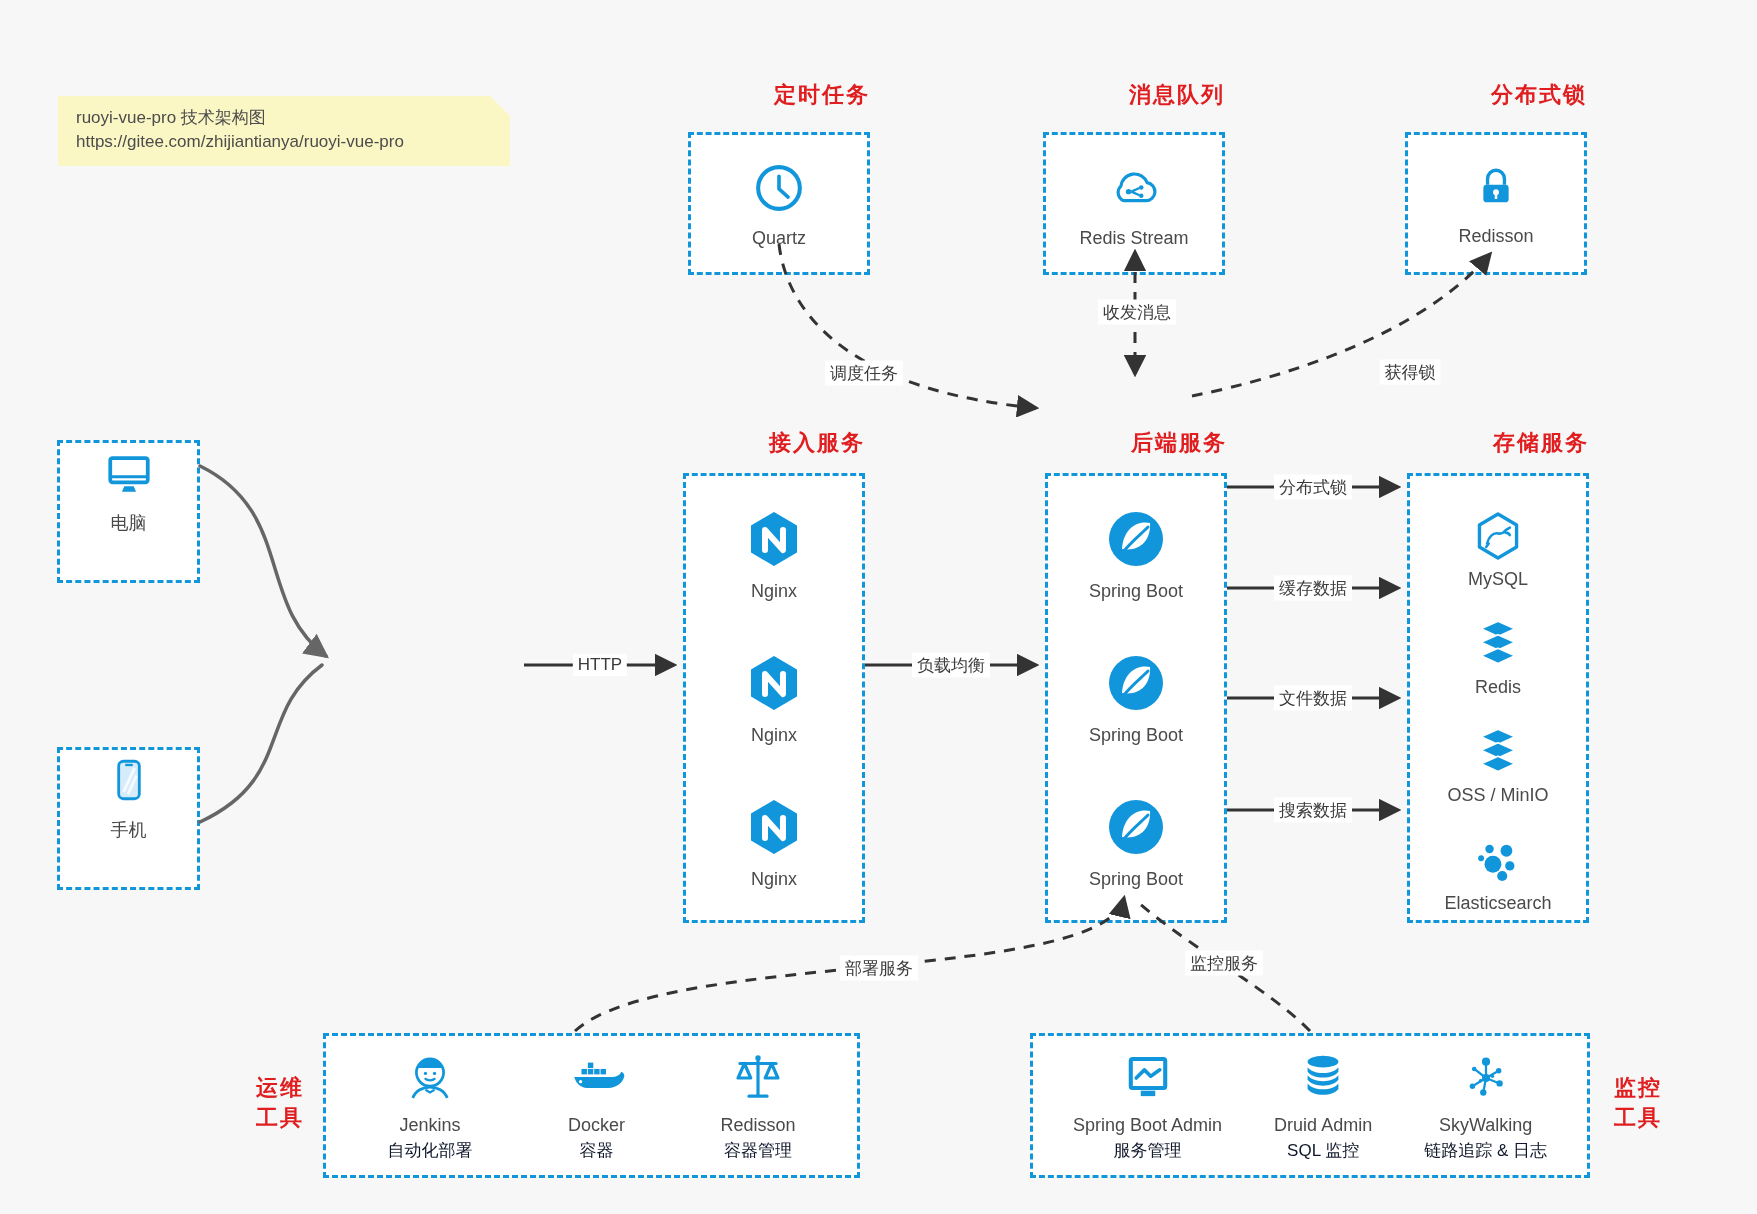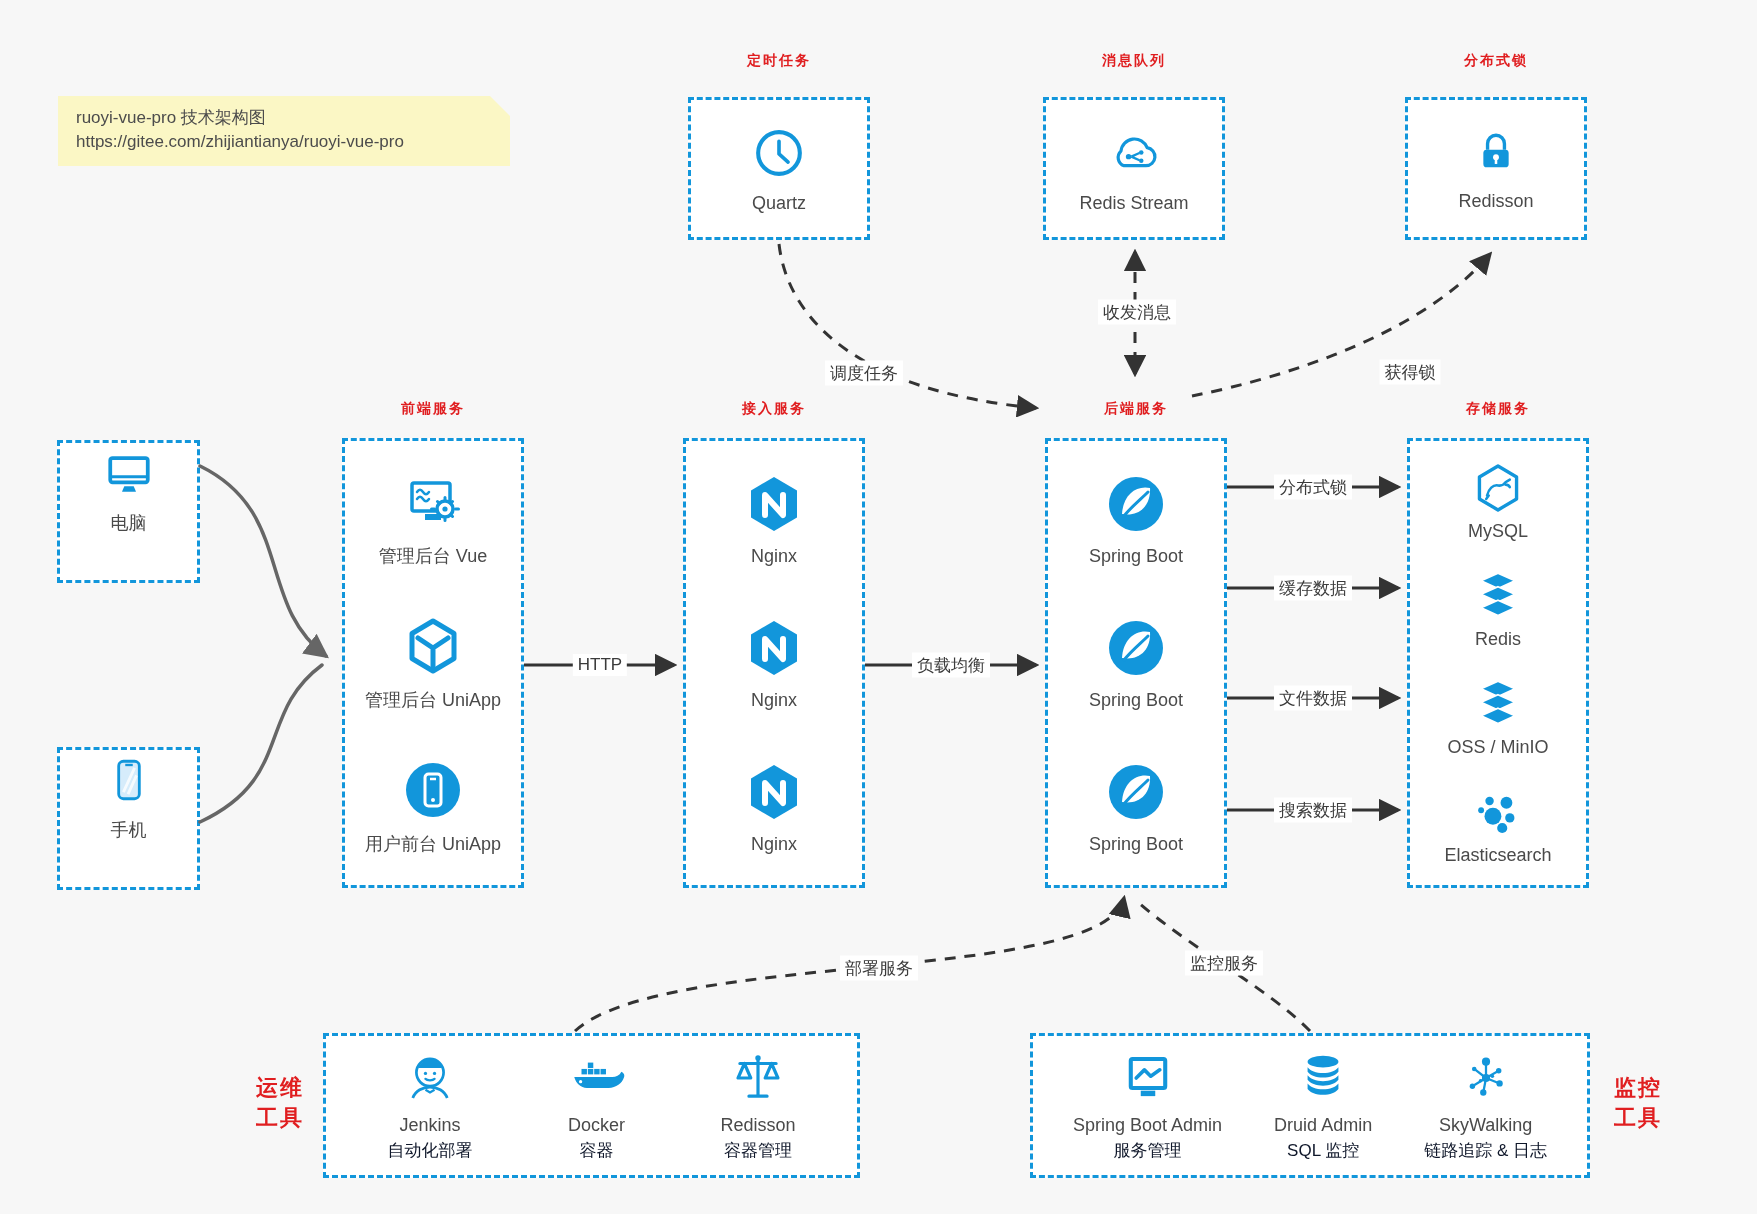--- a/index.html
+++ b/index.html
@@ -8,22 +8,22 @@
     --page-bg:#f7f7f7; --box-bg:#ffffff;
   }
   *{box-sizing:border-box;}
   html,body{margin:0;padding:0;background:var(--page-bg);
     font-family:"Liberation Sans","DejaVu Sans",sans-serif;color:var(--text-main);}
   .canvas{position:relative;width:1757px;height:1214px;background:var(--page-bg);overflow:hidden;}
 
   
   .dashed-box{position:absolute;background:var(--box-bg);
     border:3px dashed var(--accent-blue);z-index:2;}
-  .red-title{color:var(--title-red);font-weight:bold;font-size:14px;
-    letter-spacing:2px;text-align:center;line-height:28px;}
+  .red-title{color:var(--title-red);font-weight:bold;font-size:22px;
+    letter-spacing:2px;text-align:right;line-height:28px;margin-top:35px;}
   .item-label{font-size:18px;color:#4a4a4a;white-space:nowrap;text-align:center;}
   .icon{display:block;color:var(--accent-blue);}
   .i64{width:64px;height:64px}.i58{width:58px;height:58px}
   .i54{width:54px;height:54px}.i60{width:60px;height:60px}
 
   
   [data-name="sticky-note"]{position:absolute;left:58px;top:96px;width:452px;
     background:var(--note-bg);padding:10px 18px 12px;font-size:17px;line-height:24px;
     color:#4c4c4c;z-index:3;}
   [data-name="note-fold"]{position:absolute;top:0;right:0;width:0;height:0;
@@ -44,21 +44,21 @@
   .column-group{position:absolute;top:394px;display:flex;
     flex-direction:column;gap:16px;z-index:2;}
   [data-name="frontend-column"]{left:342px;width:182px}
   [data-name="access-column"]{left:683px;width:182px}
   [data-name="backend-column"]{left:1045px;width:182px}
   [data-name="storage-column"]{left:1407px;width:182px}
   .column-box{position:relative;width:100%;height:450px;display:flex;
     flex-direction:column;padding:6px 0;}
   .svc{flex:1;display:flex;flex-direction:column;align-items:center;
     justify-content:center;gap:10px;}
-  [data-name="storage-column"] .svc{gap:6px;}
+  [data-name="storage-column"] .svc{gap:6px;justify-content:flex-end;}
 
   
   .client-box{width:143px;height:143px;display:flex;flex-direction:column;
     align-items:center;justify-content:flex-start;gap:8px;}
   [data-name="pc-client-box"]{left:57px;top:440px}
   [data-name="phone-client-box"]{left:57px;top:747px}
 
   
   .bottom-box{display:flex;flex-direction:row;align-items:center;
     justify-content:space-around;padding:10px 14px;height:145px;}
@@ -268,43 +268,20 @@
       </svg>
     <div class="item-label" data-name="pc-client-label">电脑</div>
   </div>
   <div class="dashed-box client-box" data-name="phone-client-box">
     <svg class="icon i60" data-name="phone-icon">
         <use href="#sym-phone"></use>
       </svg>
     <div class="item-label" data-name="phone-client-label">手机</div>
   </div>
 
-  <div class="column-group" data-name="frontend-column">
-    <div class="red-title" data-name="frontend-column-title">前端服务</div>
-    <div class="dashed-box column-box" data-name="frontend-box" style="position:relative;">
-      <div class="svc" data-name="service-admin-vue">
-        <svg class="icon i64" data-name="admin-vue-icon">
-            <use href="#sym-admin-vue"></use>
-          </svg>
-        <div class="item-label" data-name="admin-vue-label">管理后台 Vue</div>
-      </div>
-      <div class="svc" data-name="service-admin-uniapp">
-        <svg class="icon i64" data-name="uniapp-cube-icon">
-            <use href="#sym-cube"></use>
-          </svg>
-        <div class="item-label" data-name="admin-uniapp-label">管理后台 UniApp</div>
-      </div>
-      <div class="svc" data-name="service-user-uniapp">
-        <svg class="icon i64" data-name="user-app-icon">
-            <use href="#sym-user-app"></use>
-          </svg>
-        <div class="item-label" data-name="user-uniapp-label">用户前台 UniApp</div>
-      </div>
-    </div>
-  </div>
 
   <div class="column-group" data-name="access-column">
     <div class="red-title" data-name="access-column-title">接入服务</div>
     <div class="dashed-box column-box" data-name="access-box" style="position:relative;">
       <div class="svc" data-name="service-nginx-1">
         <svg class="icon i64" data-name="nginx-icon">
             <use href="#sym-nginx"></use>
           </svg>
         <div class="item-label" data-name="nginx-label-1">Nginx</div>
       </div>

